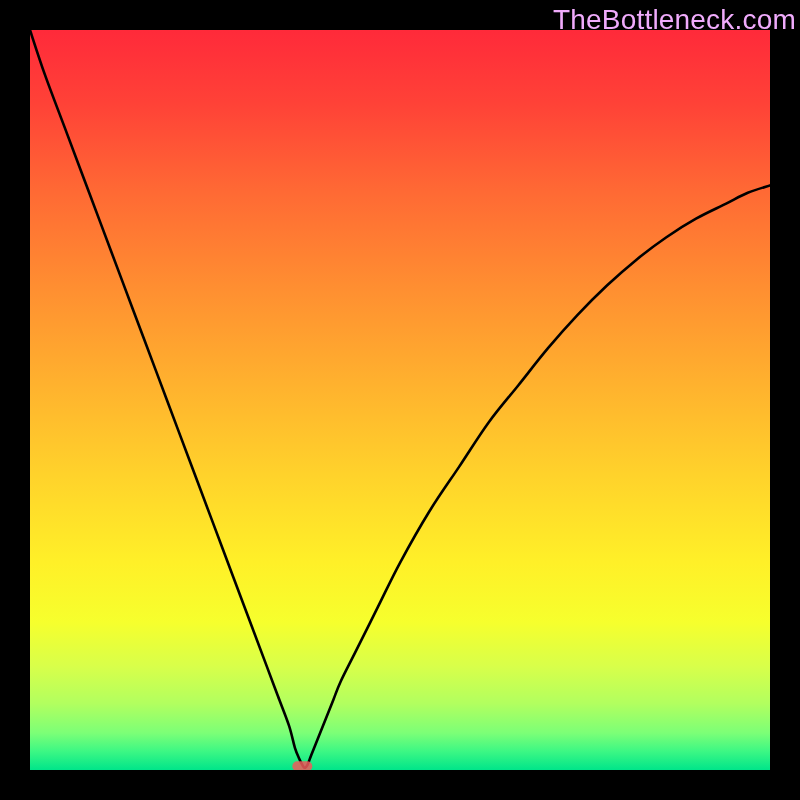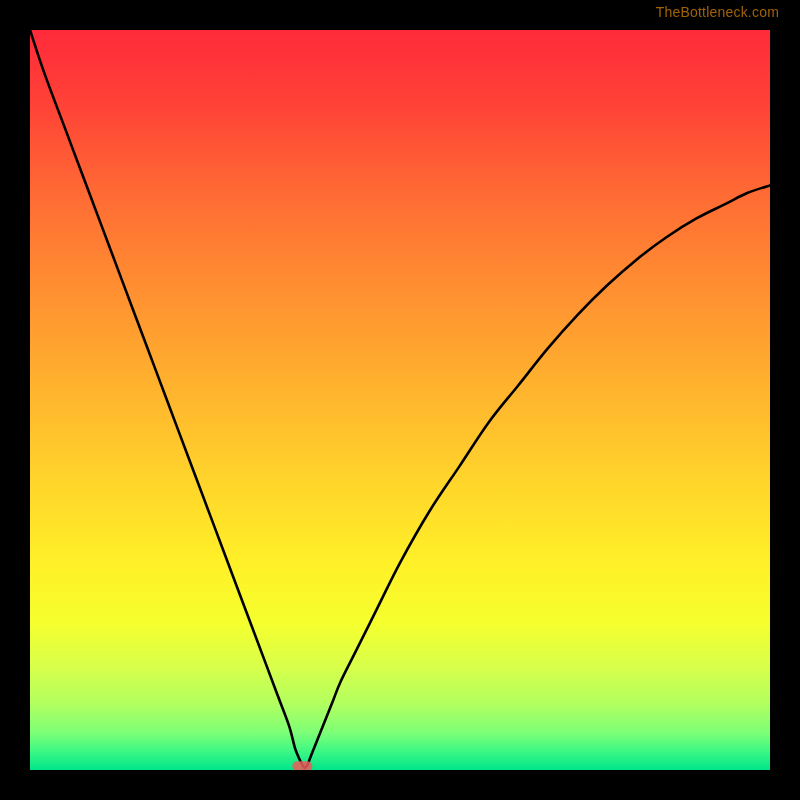--- a/index.html
+++ b/index.html
@@ -13,23 +13,23 @@
   }
   .frame {
     position: relative;
     width: 800px;
     height: 800px;
     background: #000;
   }
   .attribution {
     position: absolute;
     top: 4px;
-    right: 21px;
-    color: #a16207;
-    font-size: 14px;
+    right: 4px;
+    color: #f0abfc;
+    font-size: 28px;
     font-weight: 400;
     letter-spacing: 0.2px;
     font-family: Arial, Helvetica, sans-serif;
   }
   .plot {
     position: absolute;
     left: 30px;
     top: 30px;
     width: 740px;
     height: 740px;

